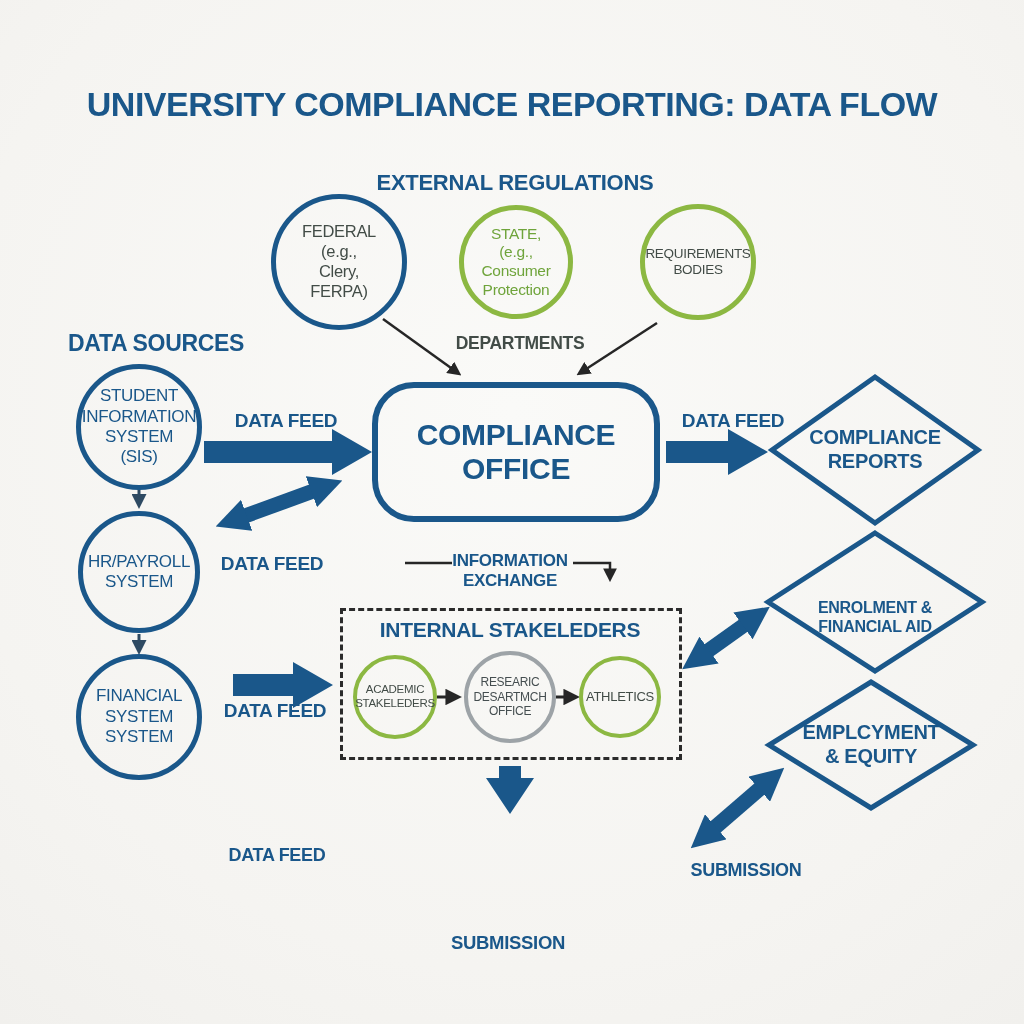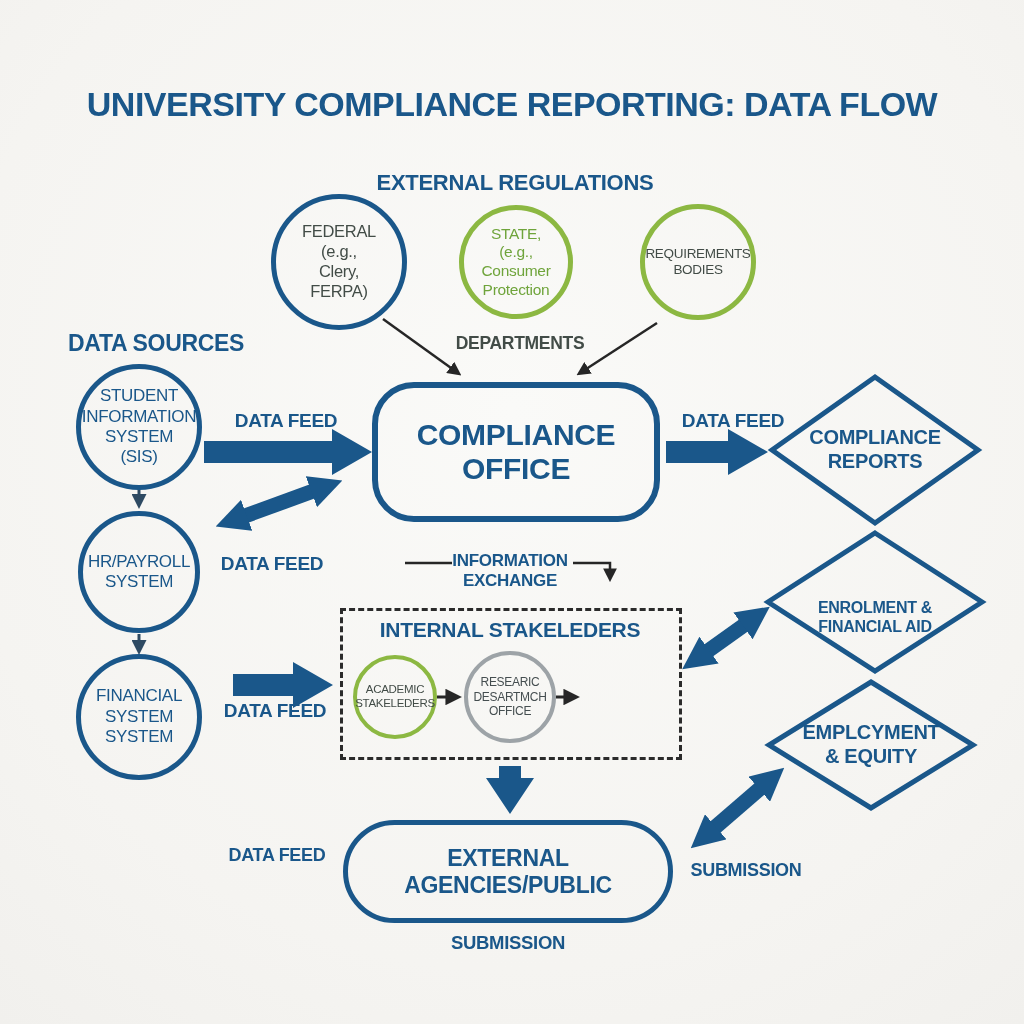--- a/index.html
+++ b/index.html
@@ -126,23 +126,23 @@
   <div class="lbl edge" style="left:433px;top:932px;width:150px;font-size:18.5px;">SUBMISSION</div>
 
   <div class="dashed-box" style="left:340px;top:608px;width:336px;height:146px;"></div>
   <div class="lbl heading" style="left:345px;top:618px;width:330px;font-size:21px;">INTERNAL STAKELEDERS</div>
 
   <div class="circle green-border" style="left:353px;top:655px;width:76px;height:76px;border-width:4px;font-size:11.5px;color:var(--dark-text,#424C47);">ACADEMIC
 STAKELEDERS</div>
   <div class="circle gray-border" style="left:464px;top:651px;width:84px;height:84px;font-size:12px;color:#454E50;">RESEARIC
 DESARTMCH
 OFFICE</div>
+  <div class="circle green-border" style="left:579px;top:656px;width:74px;height:74px;border-width:4px;font-size:13px;color:var(--dark-text,#424C47);">ATHLETICS</div>
 
   <div class="lbl" style="left:775px;top:426px;width:200px;font-size:20px;">COMPLIANCE
 REPORTS</div>
   <div class="lbl" style="left:775px;top:579px;width:200px;font-size:16px;margin-top:20px;">ENROLMENT &amp;
 FINANCIAL AID</div>
   <div class="lbl" style="left:771px;top:721px;width:200px;font-size:20px;">EMPLCYMENT
 &amp; EQUITY</div>
 
-  <div class="roundbox" style="left:343px;top:820px;width:320px;height:93px;border-width:5px;border-radius:52px;font-size:23px;">EXTERNAL AGENCIES/PUBLIC</div>
 
 </div>
 
 </body></html>

